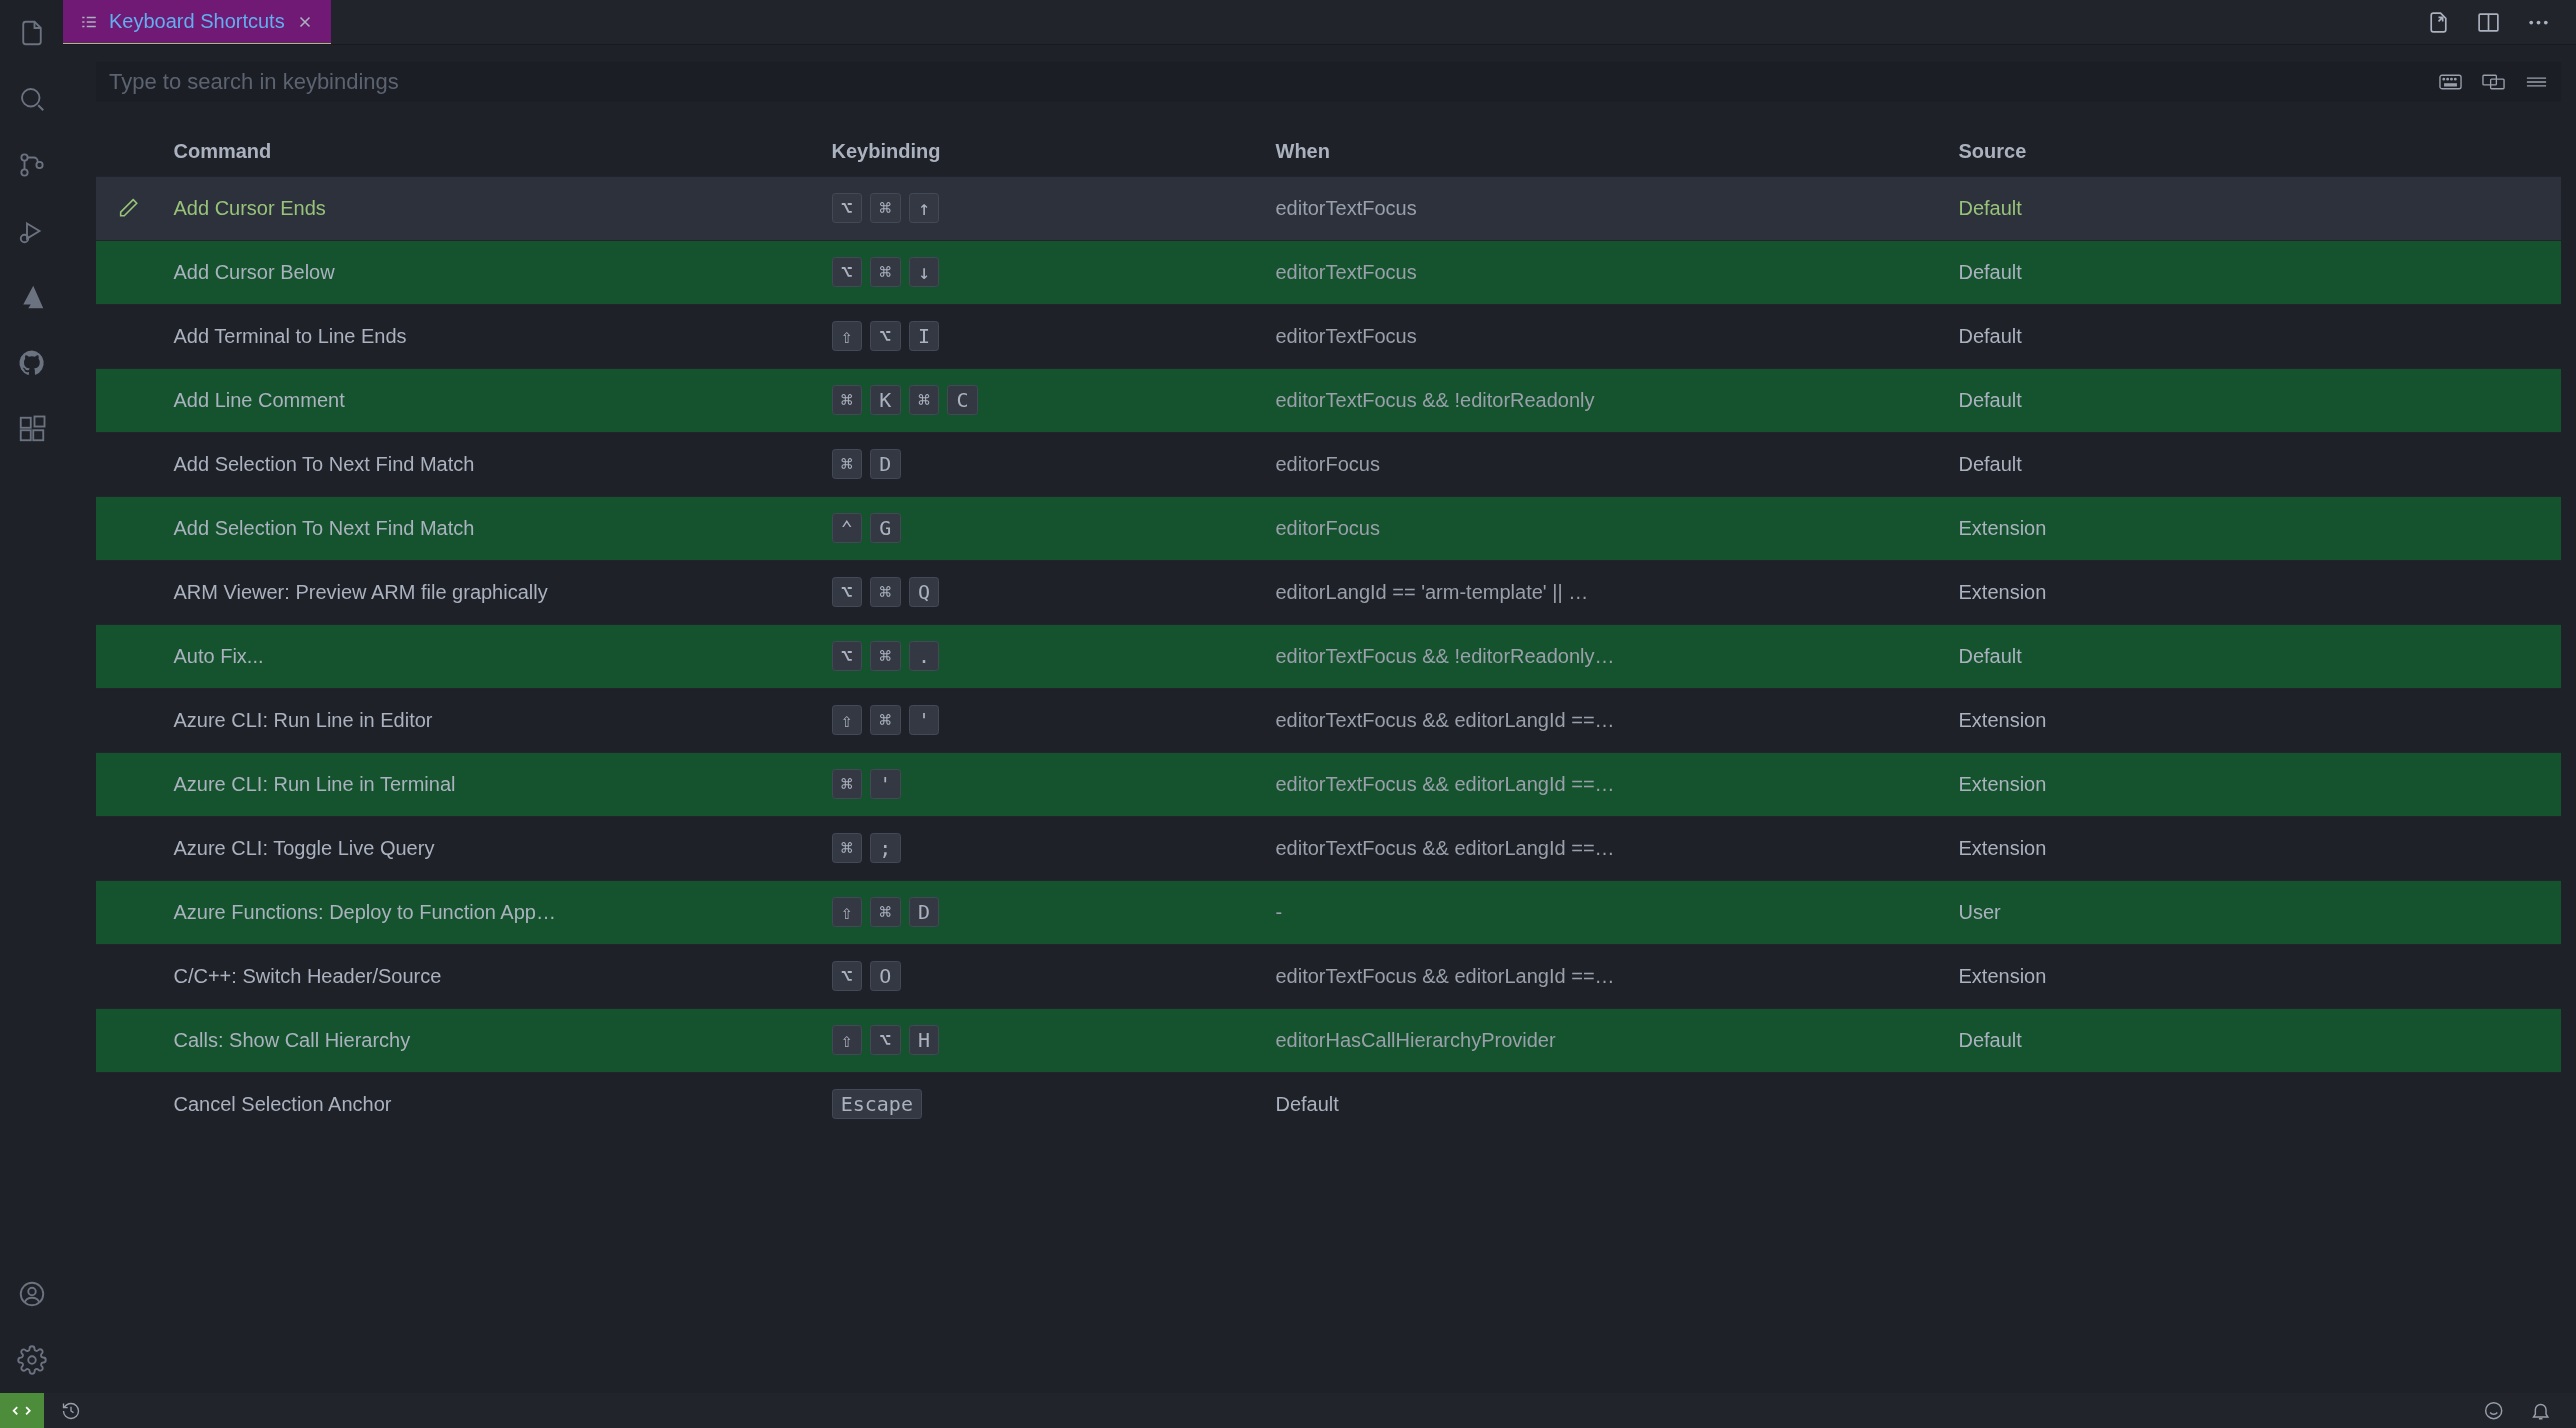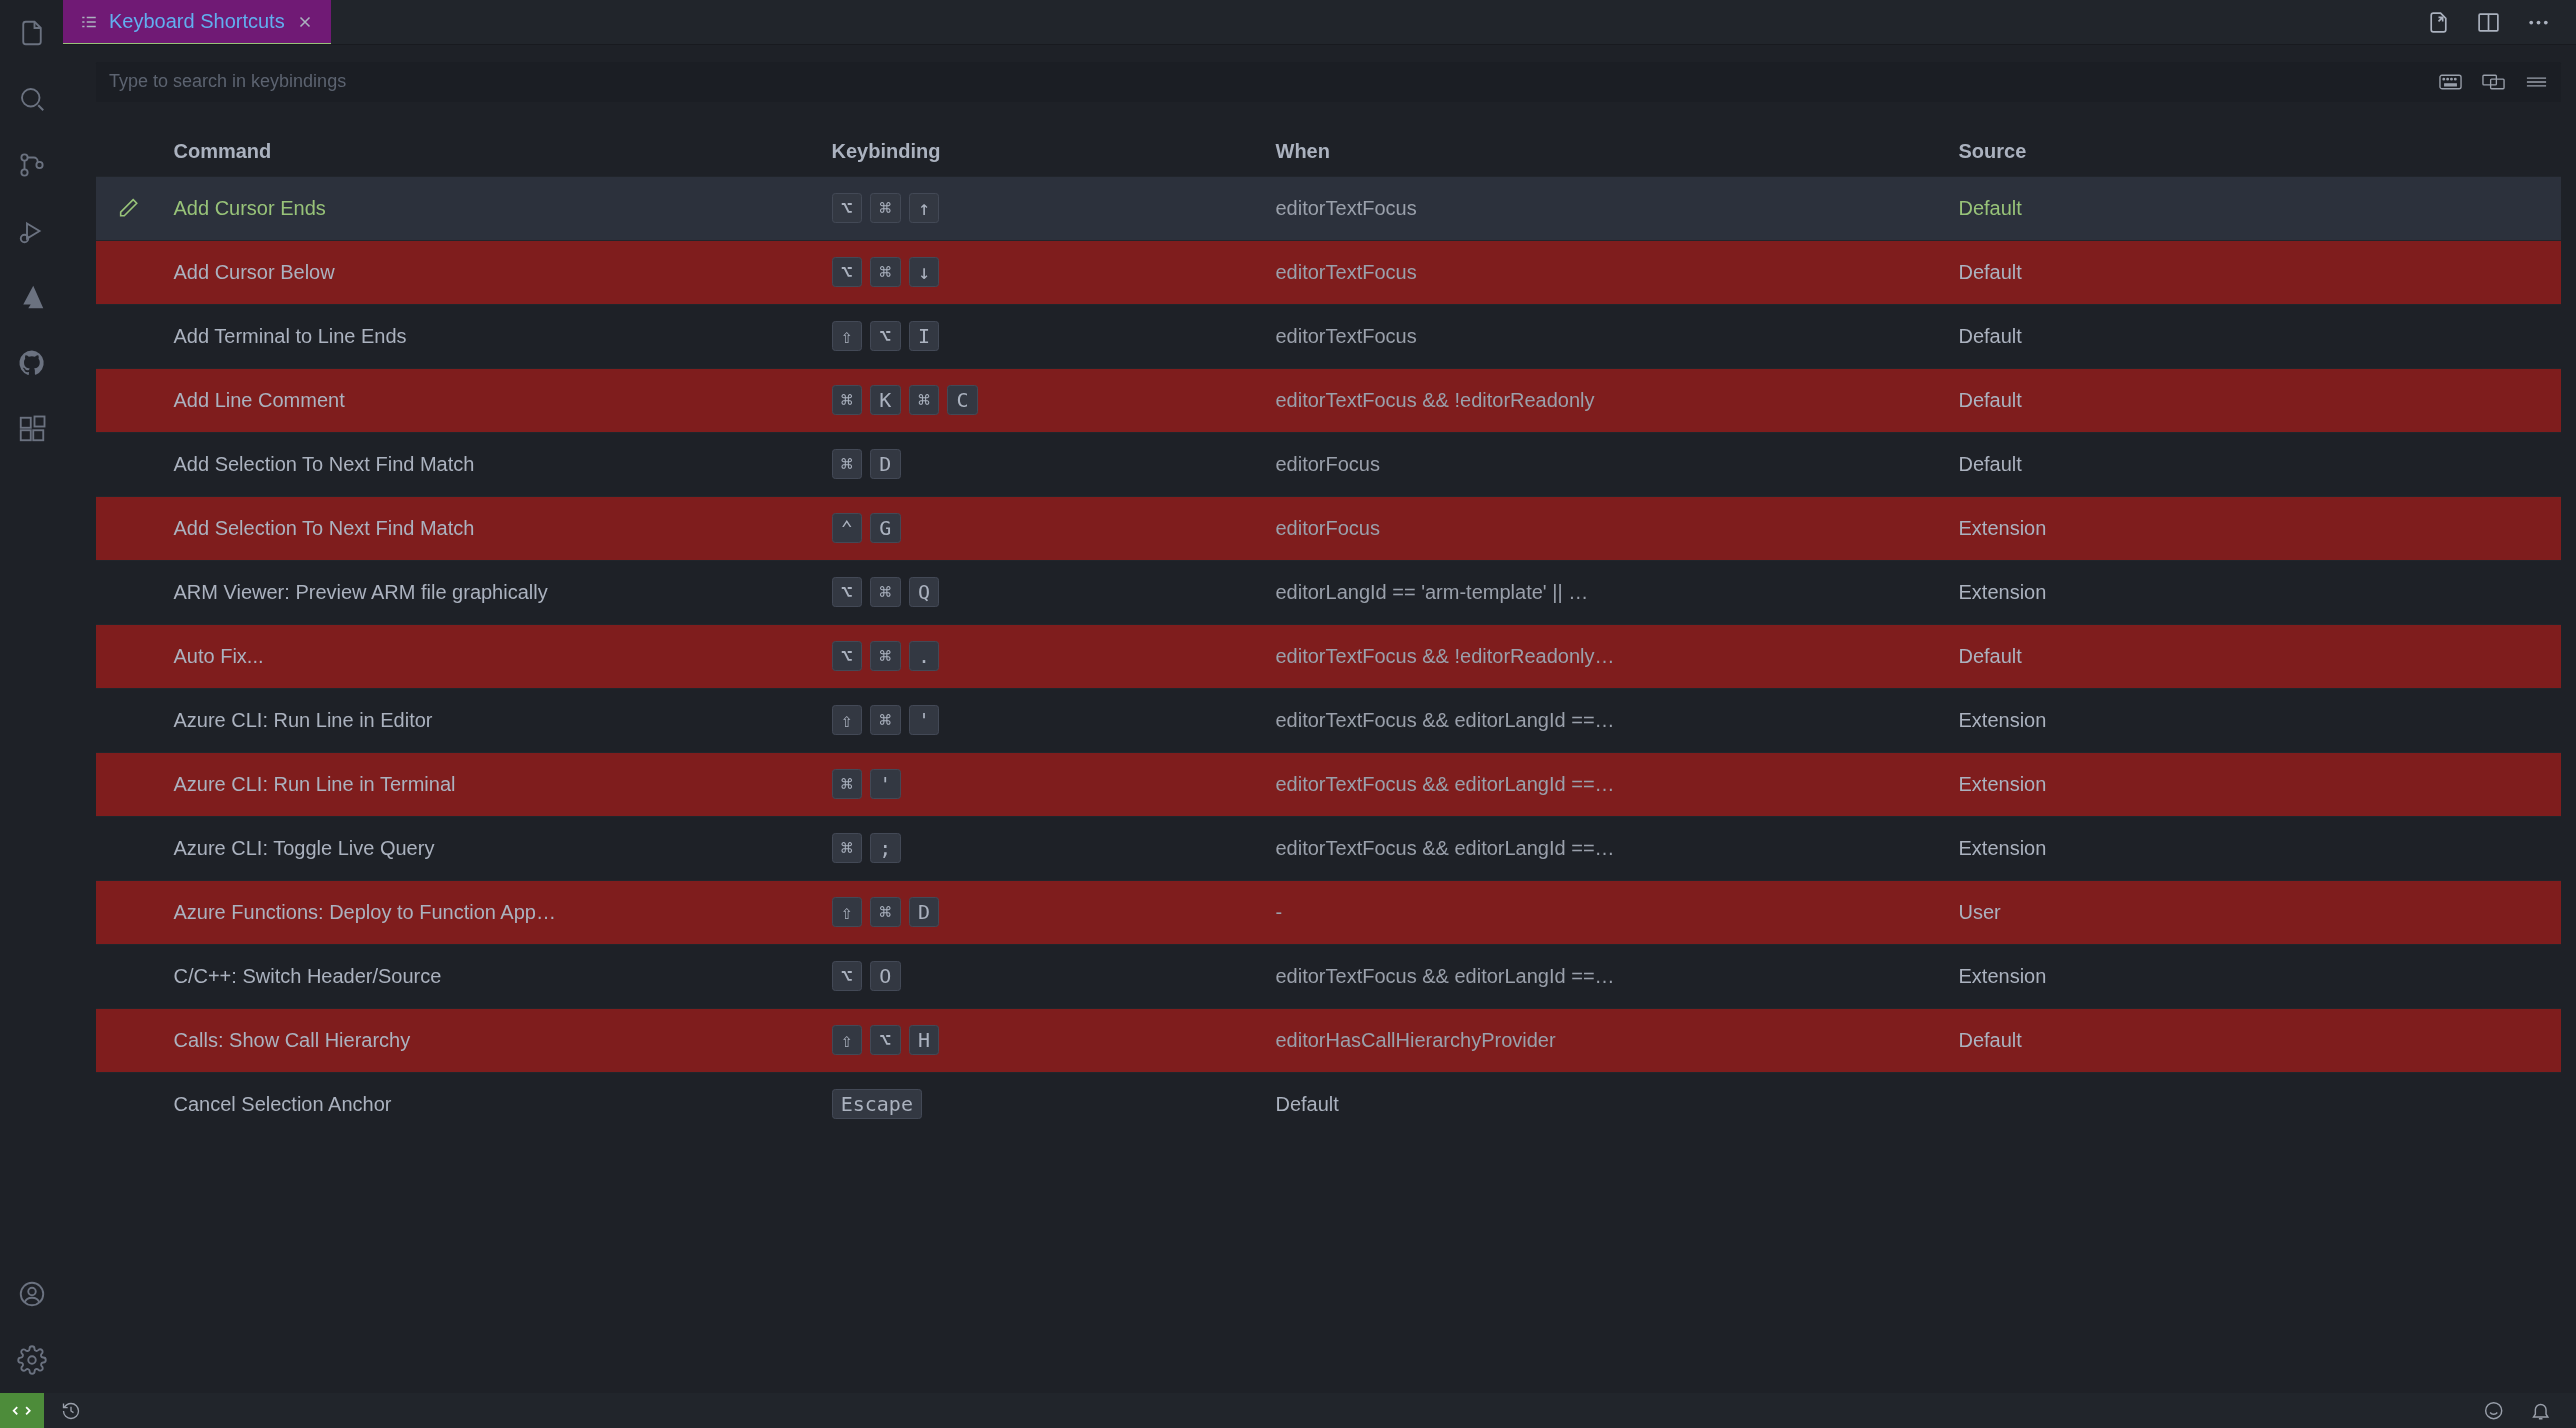--- a/index.html
+++ b/index.html
@@ -85,21 +85,21 @@
   align-items: center;
   padding: 0 13px;
   border-radius: 1.6px;
 }
 .search-input {
   flex: 1;
   background: transparent;
   border: none;
   outline: none;
   color: #abb2bf;
-  font-size: 18px;
+  font-size: 22px;
 }
 .search-input::placeholder { color: #5c6370; }
 .search-actions { display: flex; gap: 20px; color: #9aa0ab; }
 .search-actions .sa-icon { width: 23px; height: 20px; }
 .table-wrap {
   flex: 1;
   margin-top: 25px;
   overflow: hidden;
   min-height: 0;
 }
@@ -112,21 +112,21 @@
 .thead {
   height: 49px;
   color: #abb2bf;
   font-weight: 700;
 }
 .thead .cell { padding-left: 11.5px; }
 .row {
   height: 64px;
   border-top: 0.8px solid #21252b;
 }
-.row.odd { background: #7f1d1d; }
+.row.odd { background: #14532d; }
 .row.selected { background: #2c313c; }
 .row.selected .cmd-cell { color: #98c379; }
 .row.selected .src-cell { color: #98c379; }
 .edit-cell { display: flex; justify-content: center; color: #98c379; }
 .edit-cell svg { width: 21.4px; height: 21.4px; }
 .cmd-cell { padding-left: 11.5px; white-space: nowrap; overflow: hidden; text-overflow: ellipsis; }
 .key-cell { display: flex; gap: 8.2px; padding-left: 11.5px; align-items: center; }
 .key {
   background: #333842;
   border: 0.8px solid #434956;

